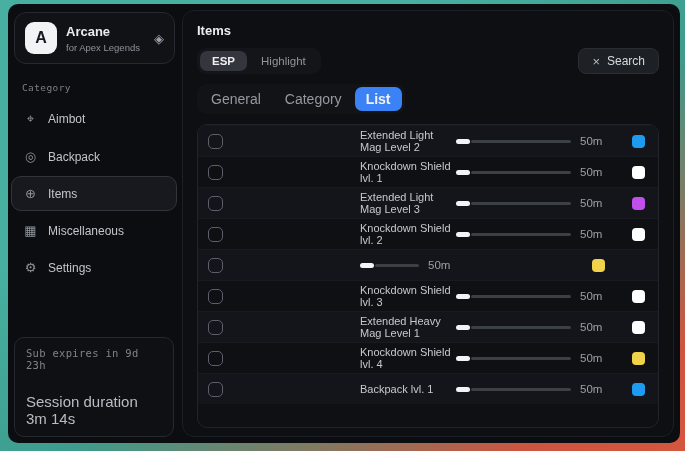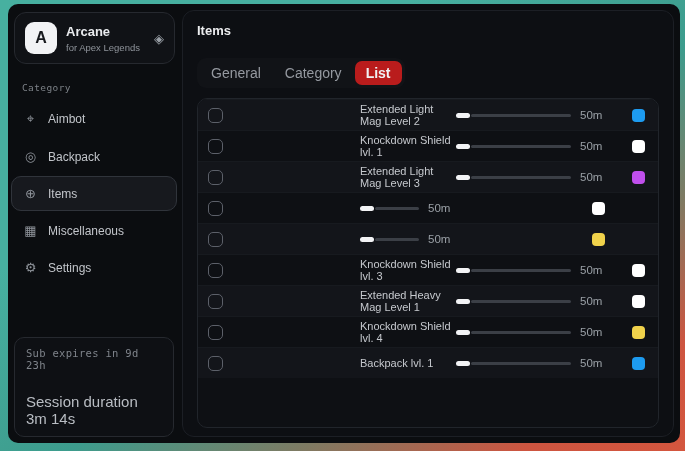--- a/index.html
+++ b/index.html
@@ -66,21 +66,21 @@
   .search-btn {
     display: inline-flex; align-items: center; gap: 7px;
     background: #1d2025; border: 1px solid #2a2d33; border-radius: 8px;
     padding: 5px 13px; color: #d7dade; font-size: 12px;
   }
   .search-btn .x-icon { font-size: 13px; color: #b9bdc3; line-height: 1; }
 
   .tabs-row { margin-top: 10px; }
   .tabs { display: inline-flex; background: #111317; border-radius: 9px; padding: 3px; gap: 2px; }
   .tab-chip { padding: 4px 11px; border-radius: 7px; font-size: 14px; color: #9599a0; }
-  .tab-chip.active { background: #b91c1c; color: #f0f1f3; font-weight: bold; }
+  .tab-chip.active { background: #3b82f6; color: #f0f1f3; font-weight: bold; }
 
   
   .table {
     margin-top: 10px; flex: 1; border: 1px solid #21252b; border-radius: 10px;
     overflow: hidden; display: flex; flex-direction: column; background: #0e1014;
   }
   .t-grid { display: grid; grid-template-columns: 34px 118px 1fr 152px 40px; align-items: center; }
   .t-header {
     background: #15181c; padding: 7px 10px; height: 29px;
     font-size: 9.5px; color: #9aa0a6; letter-spacing: .3px;
@@ -147,20 +147,30 @@
     <div class="status-card">
       <div class="status-line1 mono">Sub expires in 9d 23h</div>
       <div class="status-line2">Session duration 3m 14s</div>
     </div>
   </div>
 
   <div class="main-wrap">
     <div class="main-panel">
       <div class="page-title">Items</div>
 
+      <div class="controls-row">
+        <div class="segmented">
+          <div class="seg-chip active">ESP</div>
+          <div class="seg-chip">Highlight</div>
+        </div>
+        <div class="search-btn">
+          <span class="x-icon">×</span>
+          <span>Search</span>
+        </div>
+      </div>
 
       <div class="tabs-row">
         <div class="tabs">
           <div class="tab-chip">General</div>
           <div class="tab-chip">Category</div>
           <div class="tab-chip active">List</div>
         </div>
       </div>
 
       <div class="table">
@@ -209,20 +219,21 @@
       <div class="dist-label">50m</div>
     </div>
     <div class="swatch-cell">
       <div class="swatch" style="background: rgb(192, 79, 236);"></div>
     </div>
   </div>
 
   <div class="t-grid t-row">
     <div class="checkbox"></div>
     <div></div>
+    <div class="obj">Knockdown Shield lvl. 2</div>
     <div class="dist-cell">
       <div class="slider">
         <div class="slider-thumb"></div>
         <div class="slider-track"></div>
       </div>
       <div class="dist-label">50m</div>
     </div>
     <div class="swatch-cell">
       <div class="swatch" style="background: rgb(255, 255, 255);"></div>
     </div>

